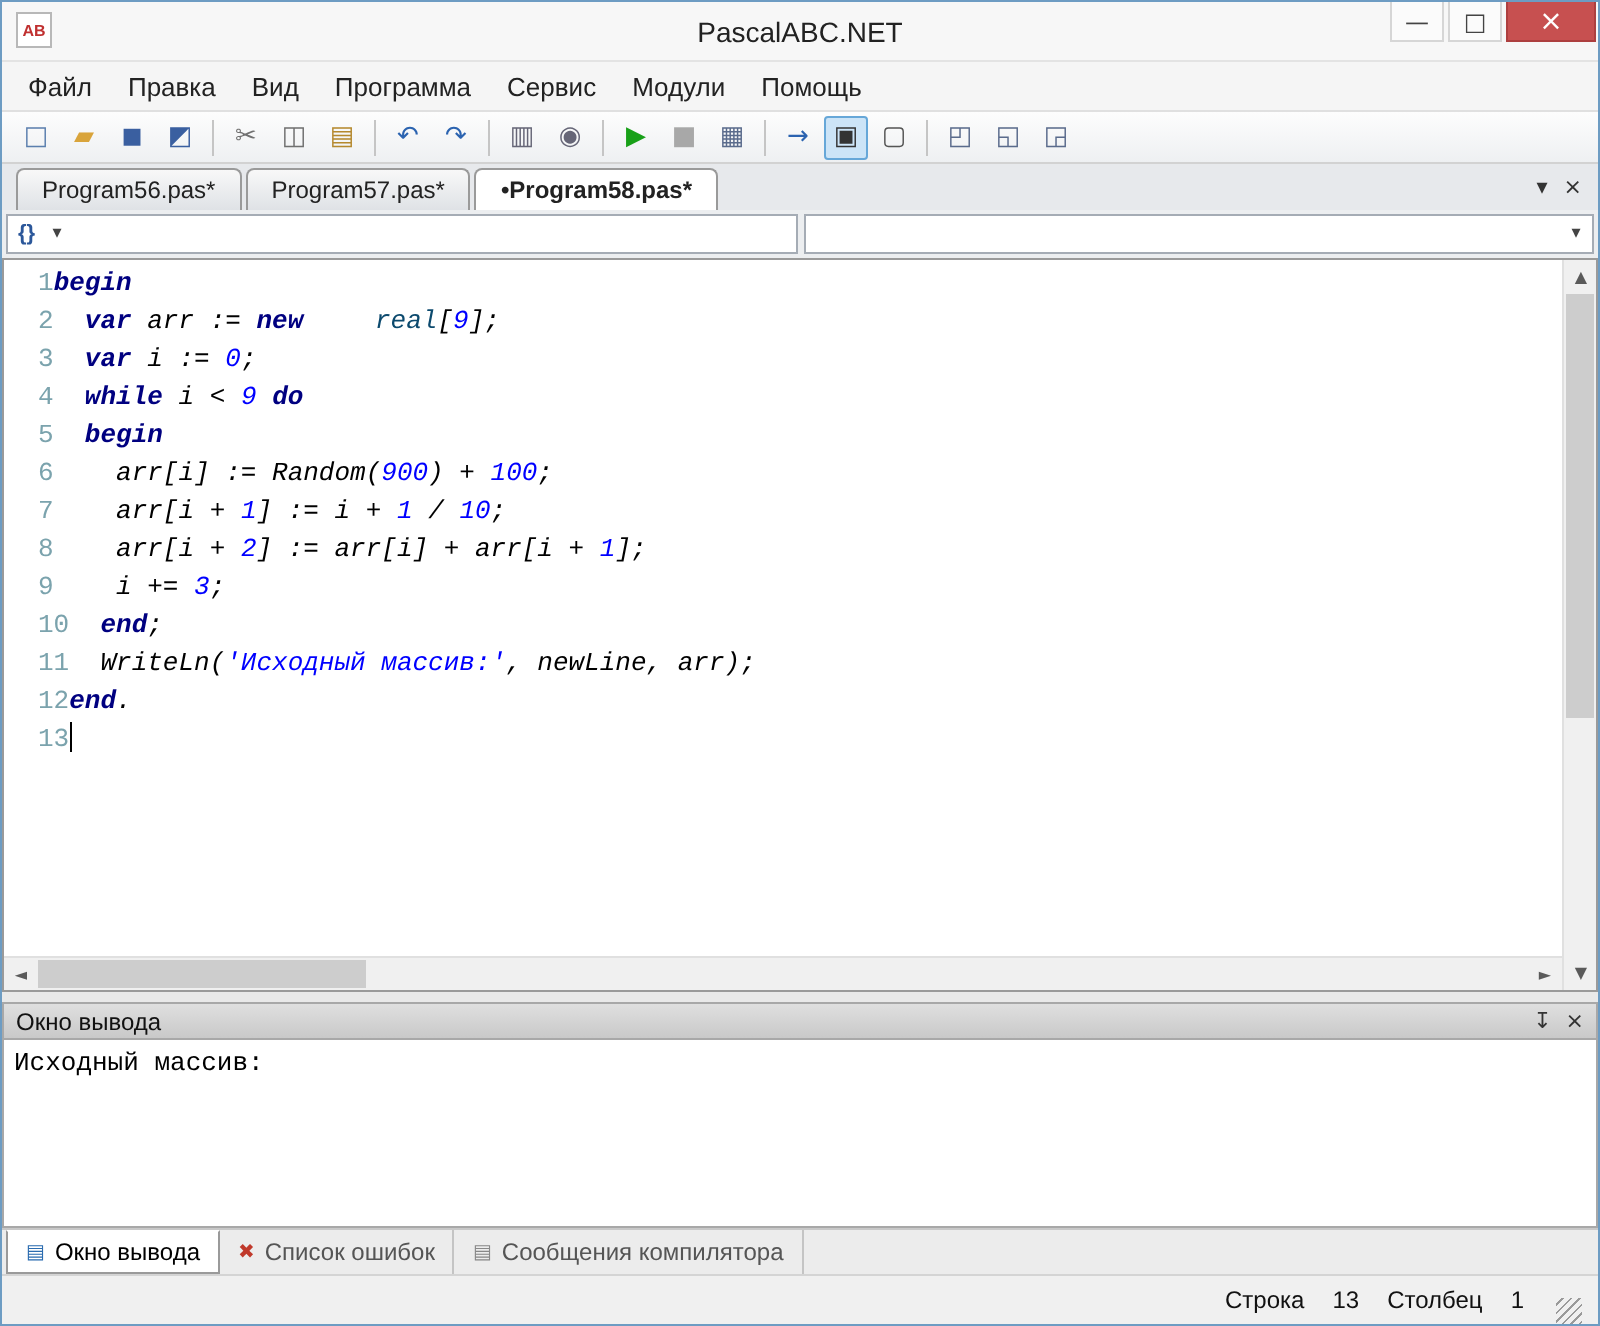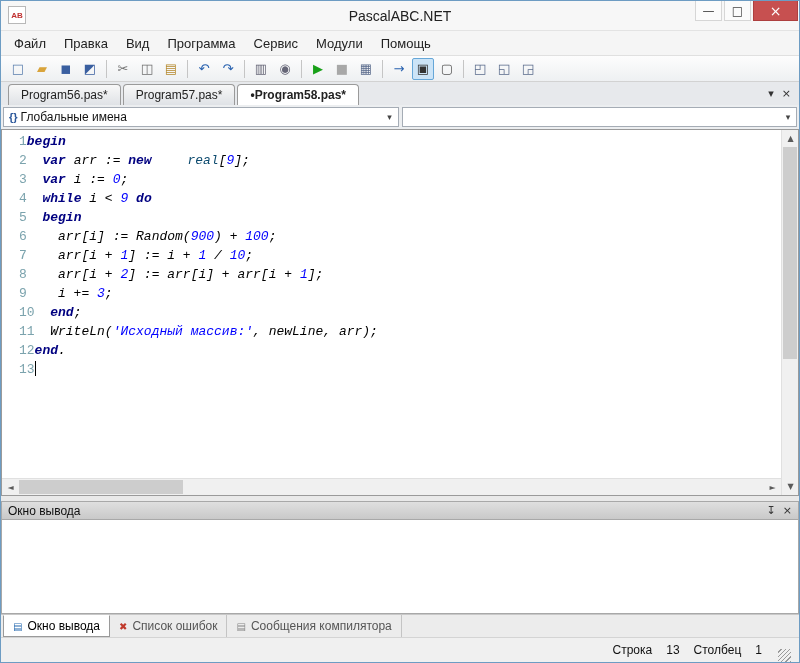--- a/index.html
+++ b/index.html
@@ -177,21 +177,20 @@
       </div>
     <div class="tab-ctrls">
       <span class="tab-ctrl">▾</span>
       <span class="tab-ctrl">×</span>
     </div>
   </div>
 
   <div class="combos">
     <div class="combo">
       <span class="combo-ic">{}</span>
-      <span class="combo-val">Глобальные имена</span>
       <span class="combo-arrow">▾</span>
     </div>
     <div class="combo">
       <span class="combo-val"></span>
       <span class="combo-arrow">▾</span>
     </div>
   </div>
 
   <div class="editor-wrap">
     <div class="editor-main">
@@ -215,21 +214,21 @@
 
   <div class="splitter"></div>
 
   <div class="output-header">
     <span>Окно вывода</span>
     <span class="oh-icons">
       <span class="oh-ic">↧</span>
       <span class="oh-ic">×</span>
     </span>
   </div>
-  <div class="output-content"></div>
+  <div class="output-content"><div class="out-line">Исходный массив:</div></div>
 
   <div class="bottom-tabs">
       <span class="btab active">
         <span class="btab-ic" style="color: rgb(43, 108, 176);">▤</span>
         <span>Окно вывода</span>
       </span>
       <span class="btab">
         <span class="btab-ic" style="color: rgb(192, 57, 43);">✖</span>
         <span>Список ошибок</span>
       </span>

